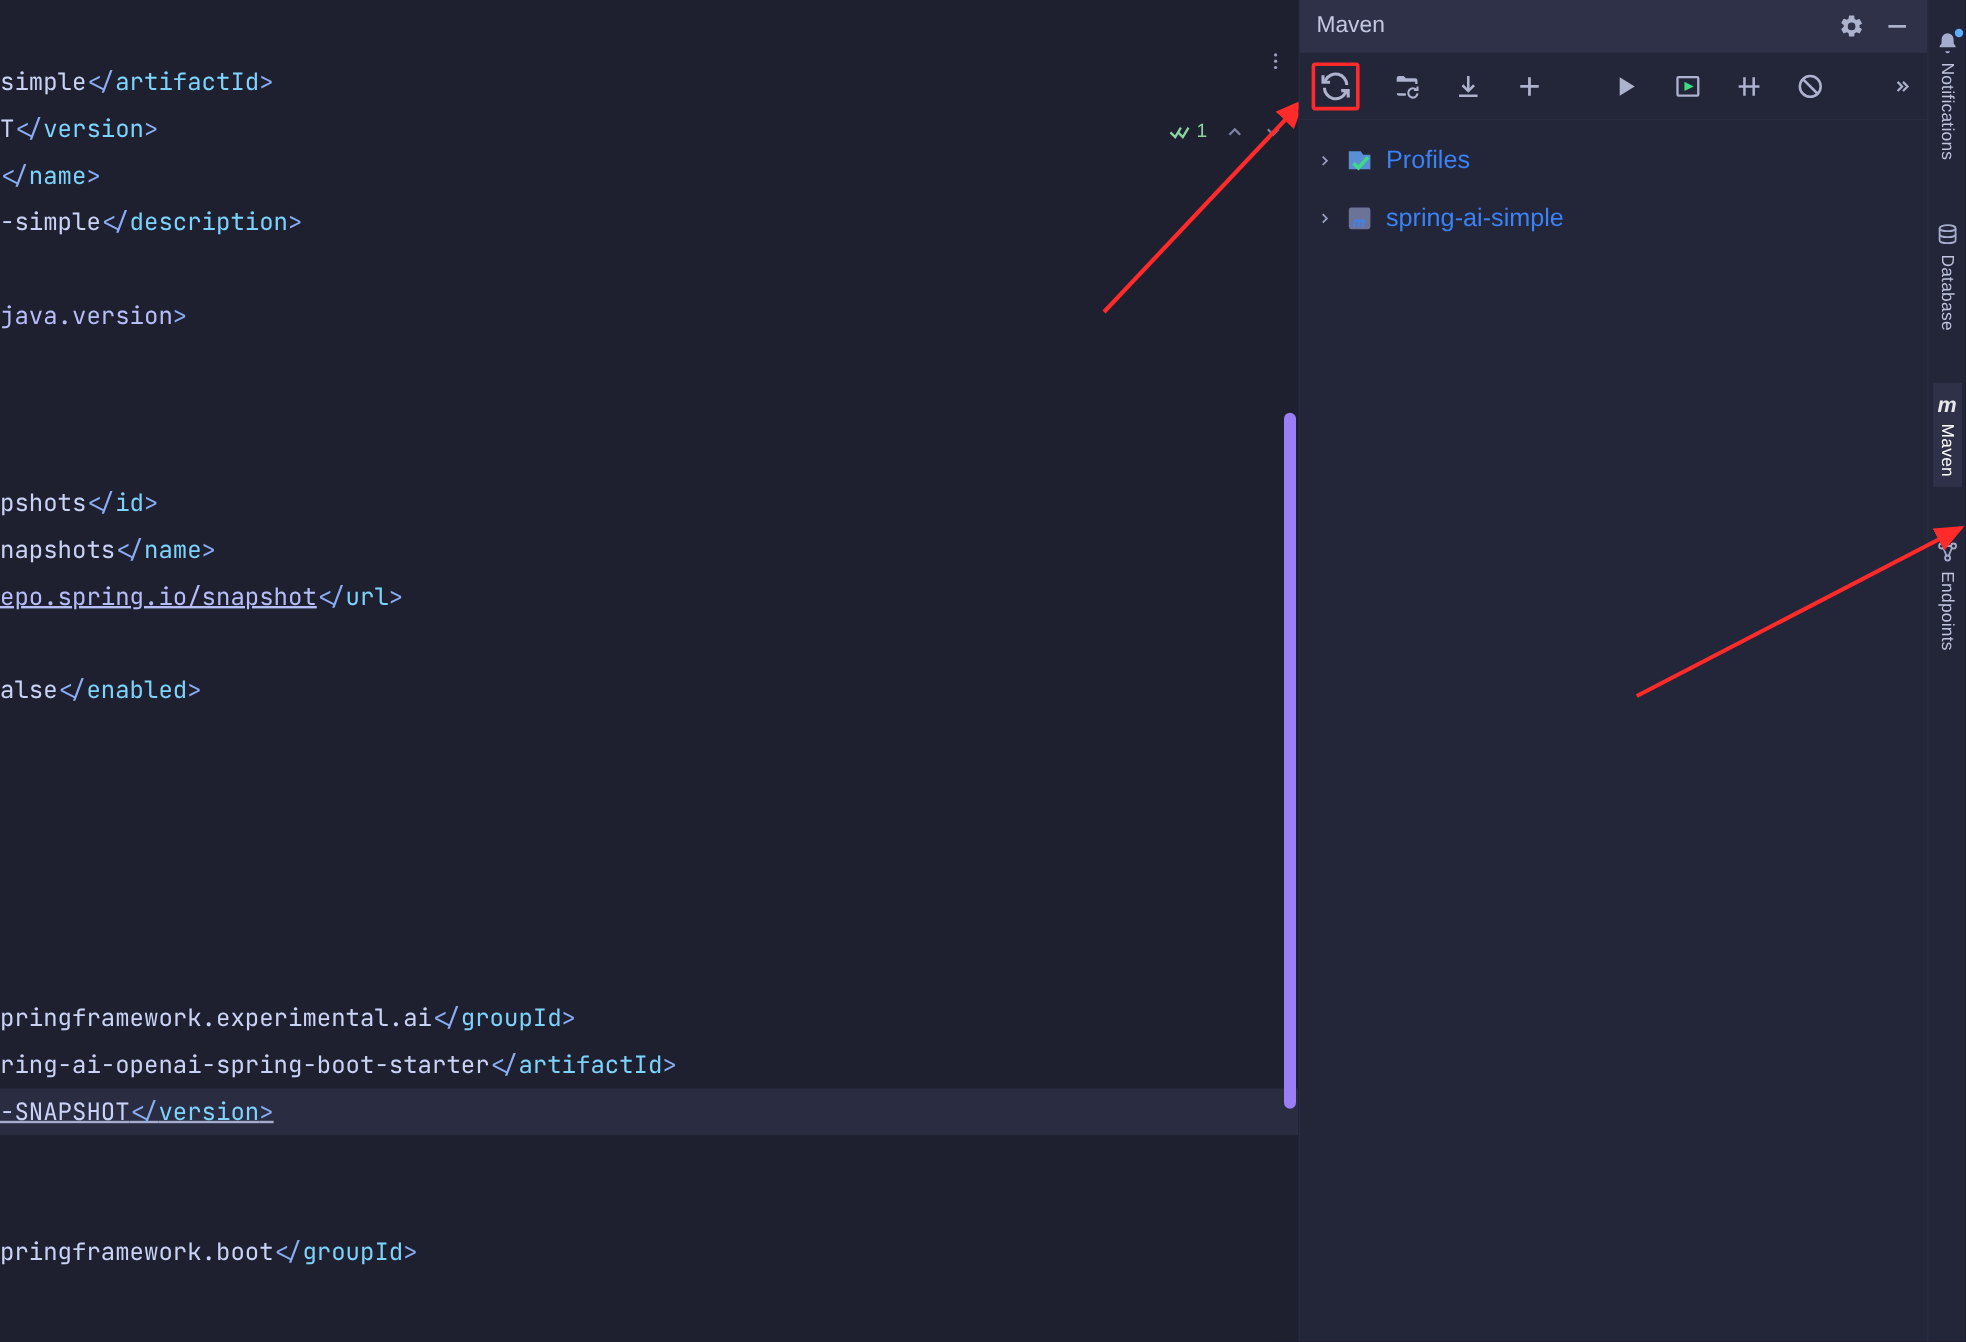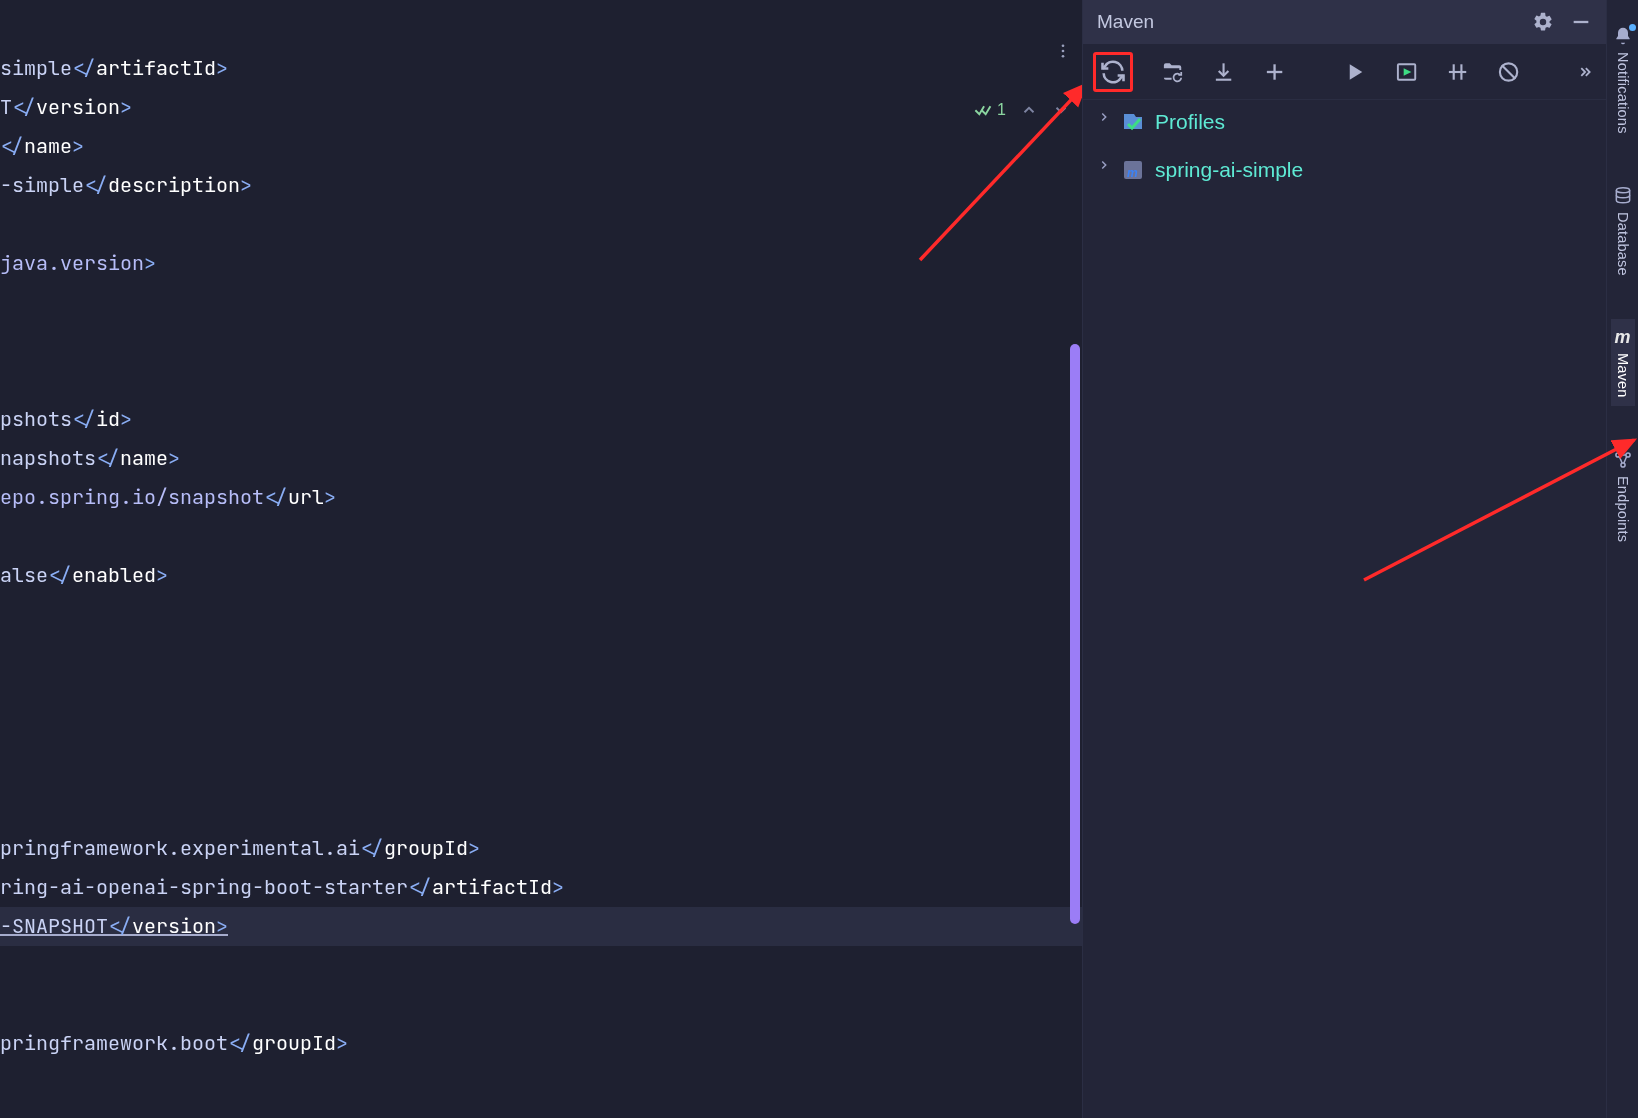--- a/index.html
+++ b/index.html
@@ -1,24 +1,24 @@
 <!DOCTYPE html>
 <html><head>
 <meta charset="utf-8">
 <style>
   * { box-sizing: border-box; margin: 0; padding: 0; }
   html, body { width: 1638px; height: 1118px; overflow: hidden; background: #1e2030; font-family: -apple-system, BlinkMacSystemFont, "Segoe UI", sans-serif; color: #a6accd; }
   .root { display: flex; height: 100%; width: 100%; }
   .editor-area { flex: 1; position: relative; background: #1e2030; overflow: hidden; }
   .code-pane { position: absolute; top: 0; left: 0; right: 0; bottom: 0; font-family: "JetBrains Mono","Fira Code",Menlo,Consolas,monospace; font-size: 20px; line-height: 1.95; white-space: pre; color: #a6accd; padding-top: 49px; }
   .code-line { height: 39px; display: flex; align-items: center; }
-  .tag-name { color: #ffffff; }
+  .tag-name { color: #7dd3fc; }
   .bracket { color: #8aadf4; }
   .text-v { color: #cad3f5; }
-  .url-link { color: #b7bdf8; }
+  .url-link { color: #b7bdf8; text-decoration: underline; }
   .ident { color: #b7bdf8; }
   .highlight-row { background: #2a2d42; text-decoration: underline; }
 
   .editor-top-actions { position: absolute; top: 100px; right: 12px; display: flex; align-items: center; gap: 14px; }
   .inspection-badge { display: flex; align-items: center; gap: 5px; color: #8bd5a0; font-size: 16px; }
   .inspection-badge svg { width: 19px; height: 19px; }
   .chevron-btn { color: #7e84a2; cursor: pointer; display:flex; align-items:center; }
   .chevron-btn svg { width: 18px; height: 18px; }
 
   .editor-kebab { position: absolute; top: 40px; right: 10px; color: #9aa0bd; cursor: pointer; font-size: 22px; }
@@ -32,21 +32,21 @@
   .hdr-icon { width: 22px; height: 22px; display:flex; align-items:center; justify-content:center; color:#adb2cd; cursor:pointer; }
   .hdr-icon svg { width: 100%; height: 100%; }
 
   .maven-toolbar { height: 56px; display: flex; align-items: center; padding: 0 12px; gap: 28px; border-bottom: 1px solid #2a2d42; }
   .tb-icon { width: 28px; height: 28px; display:flex; align-items:center; justify-content:center; color:#adb2cd; cursor:pointer; }
   .tb-icon svg { width: 100%; height: 100%; }
   .tb-sep { flex: 0 0 1px; }
   .red-box { border: 3px solid #ff2a2a; border-radius: 3px; padding: 3px; margin-left: -2px; }
 
   .maven-tree { flex: 1; padding: 10px 6px; }
-  .tree-row { display: flex; align-items: flex-start; height: 48px; gap: 10px; padding-left: 8px; font-size: 21px; color: #5eead4; cursor: pointer; }
+  .tree-row { display: flex; align-items: center; height: 48px; gap: 10px; padding-left: 8px; font-size: 21px; color: #3b82f6; cursor: pointer; }
   .tree-chevron { width: 14px; height: 14px; display:flex; align-items:center; justify-content:center; color:#9aa0c4; }
   .tree-chevron svg { width:100%; height:100%; }
   .tree-icon { width: 24px; height: 24px; display:flex; align-items:center; justify-content:center; }
   .tree-icon svg { width:100%; height:100%; }
 
   .right-rail { width: 32px; background: #232538; border-left: 1px solid #2b2e44; display: flex; flex-direction: column; align-items: center; padding-top: 18px; gap: 36px; }
   .rail-item { display: flex; flex-direction: column; align-items: center; gap: 6px; color: #a6accd; cursor: pointer; padding: 8px 2px; }
   .rail-item.active { background: #2f3148; }
   .rail-icon { width: 20px; height: 20px; display:flex; align-items:center; justify-content:center; }
   .rail-icon svg { width:100%; height:100%; }

